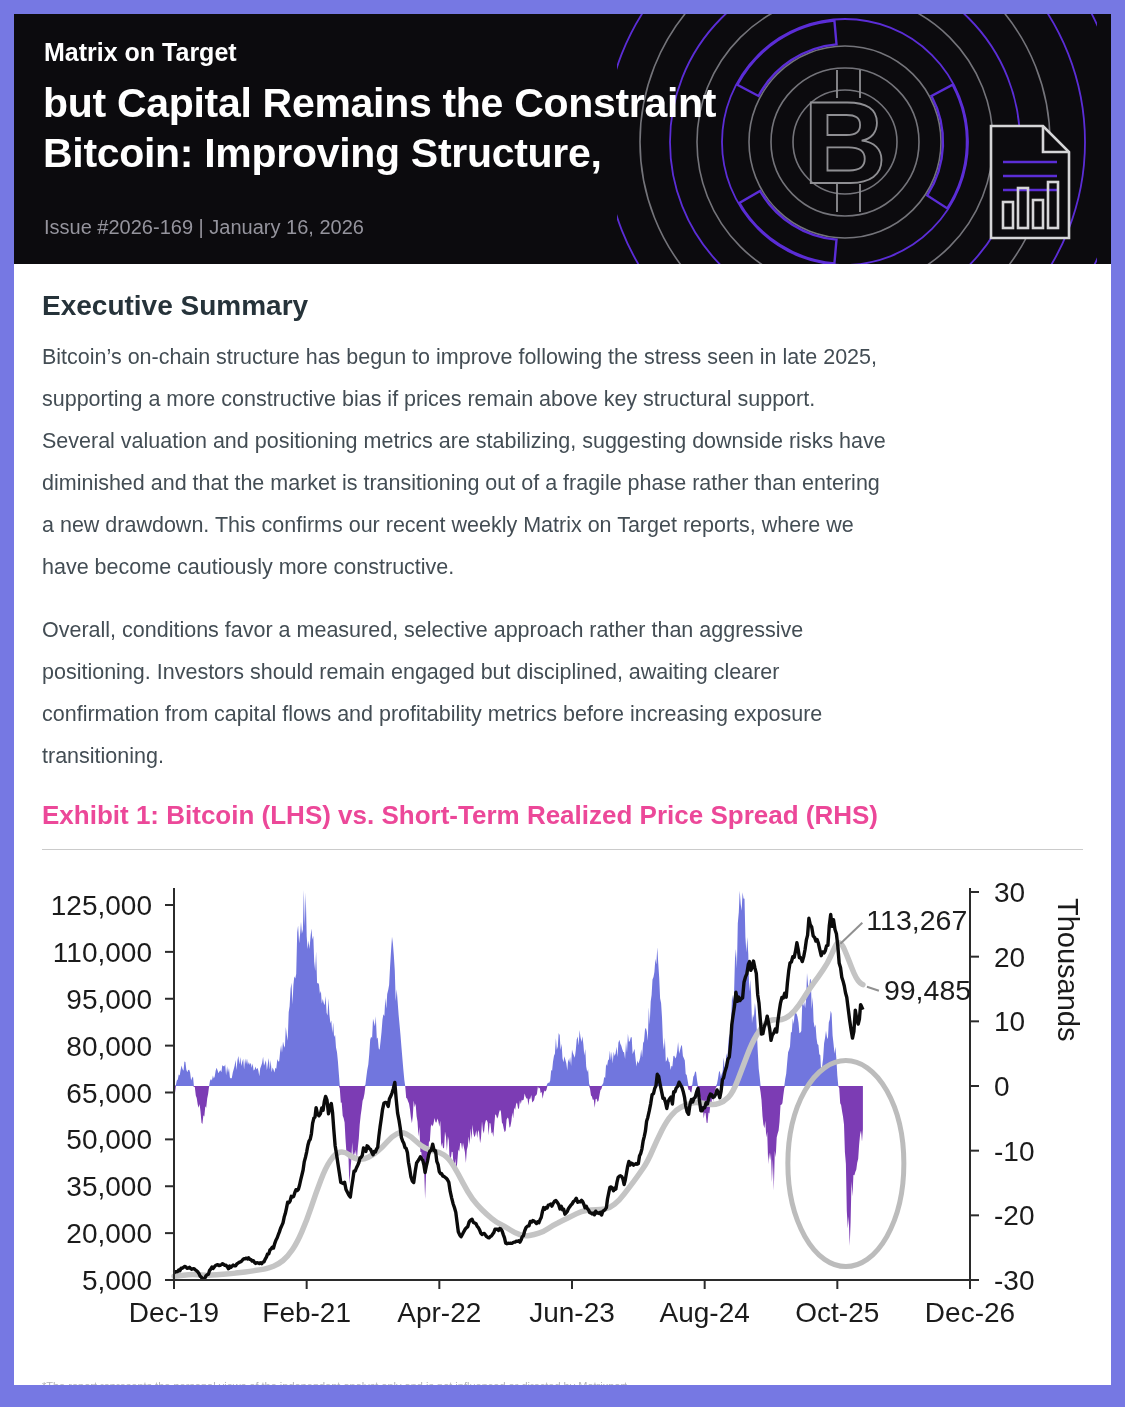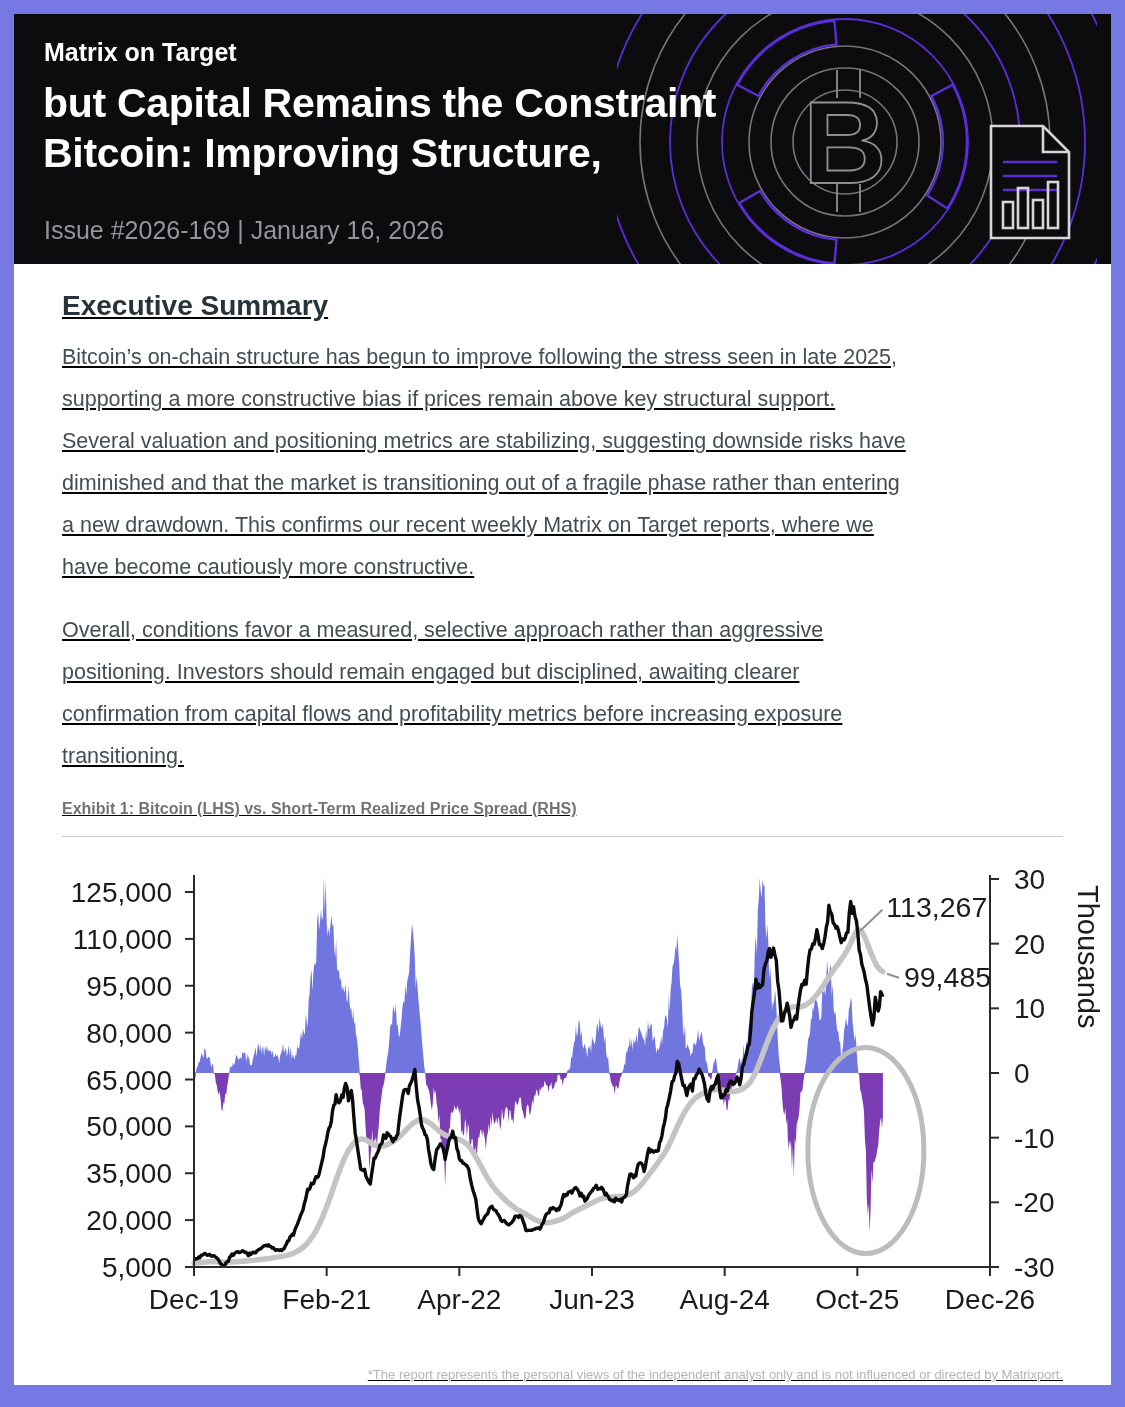--- a/index.html
+++ b/index.html
@@ -3,32 +3,32 @@
 <meta charset="utf-8">
 <style>
   html,body{margin:0;padding:0;background:#ffffff;}
   .page{position:relative;width:1125px;height:1407px;box-sizing:border-box;
         border:14px solid #7678e3;border-bottom-width:22px;background:#fff;
         overflow:hidden;font-family:"Liberation Sans",sans-serif;}
   .hdr{position:relative;height:250px;background:#0c0b0e;overflow:hidden;}
   .kicker{position:absolute;left:30px;top:24px;font-size:25px;font-weight:bold;color:#ffffff;z-index:3;}
   .title{position:absolute;left:29px;top:64px;font-size:41px;font-weight:bold;color:#ffffff;
          line-height:1.22;letter-spacing:-0.3px;z-index:3;}
-  .issue{position:absolute;left:30px;top:202px;font-size:25px;color:#95949d;z-index:3;}
+  .issue{position:absolute;left:30px;top:202px;font-size:20px;color:#95949d;z-index:3;}
   .deco{position:absolute;right:14px;top:0;z-index:1;}
   .docicon{position:absolute;right:38px;top:108px;z-index:2;}
-  .content{padding:0 48px;text-decoration:underline;}
+  .content{padding:0 28px;}
   .h2{margin:26px 0 0 0;font-size:28px;font-weight:bold;color:#26333a;}
   .para{margin:14px 0 0 0;font-size:21.5px;line-height:42px;color:#434d54;white-space:pre-line;}
   .para + .para{margin-top:21px;}
-  .caption{margin:23px 0 0 0;font-size:16px;font-weight:bold;color:#737373;}
+  .caption{margin:23px 0 0 0;font-size:26px;font-weight:bold;color:#ec4899;}
   .rule{border:none;border-top:1.5px solid #cbcbcb;margin:18px 0 0 0;}
   .chart{display:block;margin:8px 0 0 -16px;}
   .chart text{font-family:"Liberation Sans",sans-serif;}
-  .footnote{margin:2px 0 0 0;font-size:13px;color:#b3b3b8;text-align:right;}
+  .footnote{margin:2px 0 0 0;font-size:11px;color:#b3b3b8;}
 </style>
 </head>
 <body>
 
 <div class="page">
 
   <div class="hdr">
     <svg class="deco" width="480" height="250" viewBox="0 0 480 250">
       <g fill="none">
         <circle cx="228" cy="128" r="52" stroke="#74747a" stroke-width="1.6"></circle>

